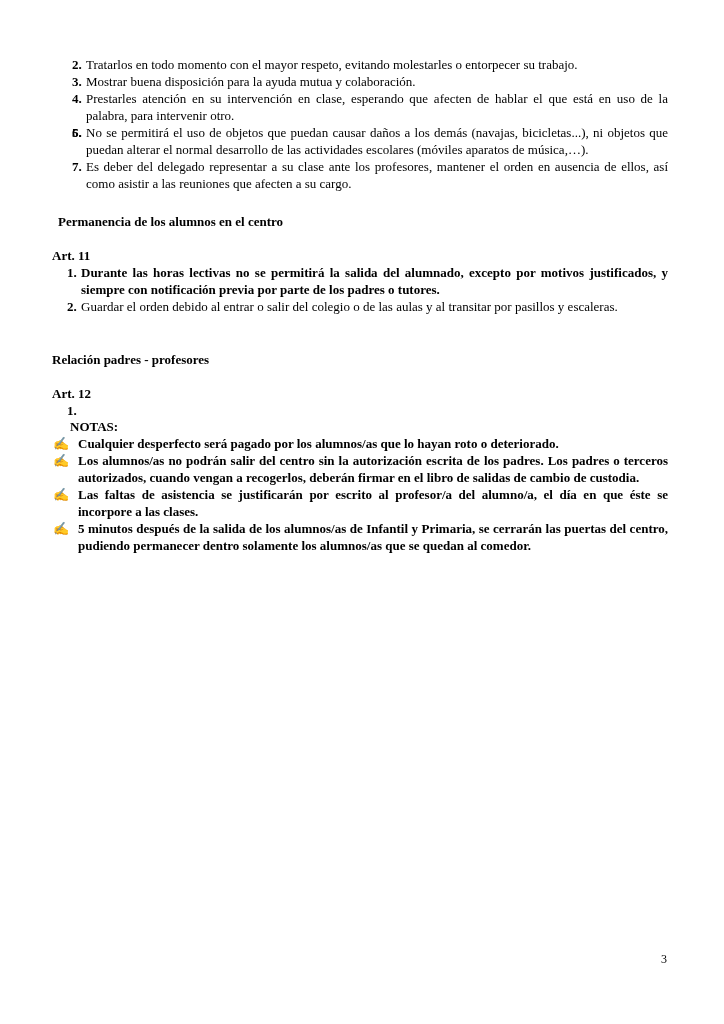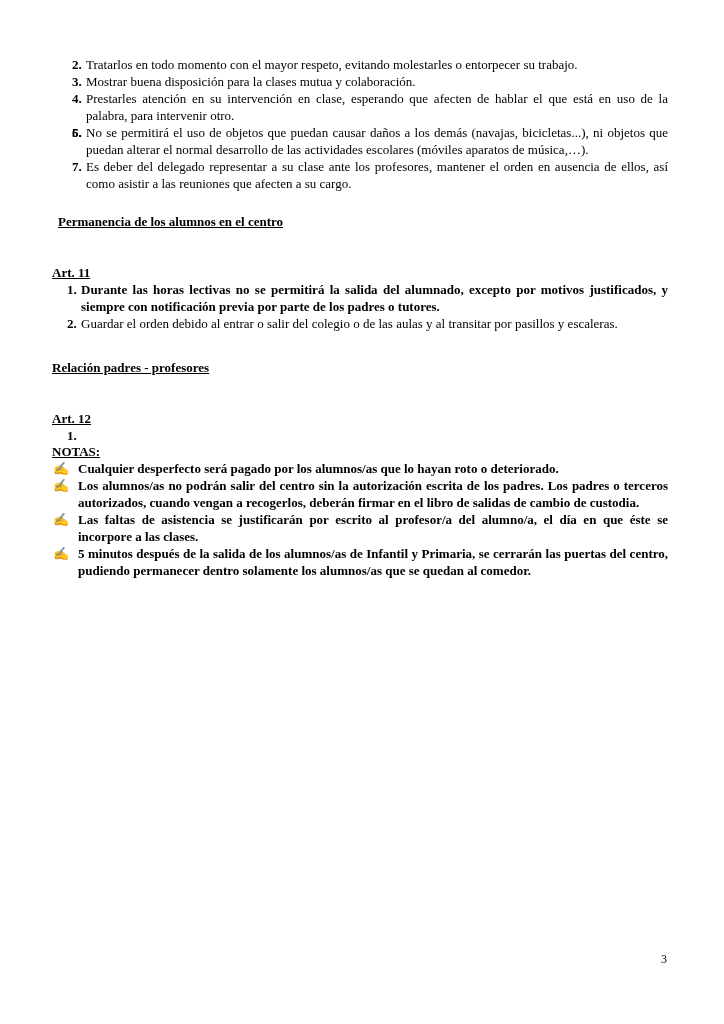--- a/index.html
+++ b/index.html
@@ -30,29 +30,28 @@
     position: absolute;
     left: 20px;
     font-weight: bold;
   }
   .art-list .num-item { padding-left: 29px; }
   .art-list .num-item > .num { left: 15px; }
   .bold { font-weight: bold; margin-top: 16px; }
   
   .heading {
     font-weight: bold;
-    text-decoration: underline;
   }
   .heading.indent { margin-left: 6px; }
   .art-label { font-weight: bold; }
   
   .mt-sec1 { margin-top: 21px; }
-  .mt-art  { margin-top: 34px; text-decoration: underline; }
-  .mt-sec2 { margin-top: 27px; }
-  .mt-notas { margin-top: 16px; }
+  .mt-art  { margin-top: 17px; }
+  .mt-sec2 { margin-top: 36px; }
+  .mt-notas { margin-top: 16px; margin-left: 18px; }
   
   .note-item {
     position: relative;
     padding-left: 26px;
     text-align: justify;
     font-weight: bold;
   }
   .note-item > .bullet {
     position: absolute;
     left: 1px;
@@ -74,21 +73,21 @@
 <div class="page">
   <div class="content">
 
     <div class="numbered-list">
       <div class="num-item">
         <span class="num">2.</span>
         <span>Tratarlos en todo momento con el mayor respeto, evitando molestarles o entorpecer su trabajo.</span>
       </div>
       <div class="num-item">
         <span class="num">3.</span>
-        <span>Mostrar buena disposición para la clases mutua y colaboración.</span>
+        <span>Mostrar buena disposición para la ayuda mutua y colaboración.</span>
       </div>
       <div class="num-item">
         <span class="num">4.</span>
         <span>Prestarles atención en su intervención en clase, esperando que afecten de hablar el que está en uso de la palabra, para intervenir otro.</span>
       </div>
       <div class="num-item">
         <span class="num">5.</span>
       </div>
       <div class="num-item">
         <span class="num">6.</span>

